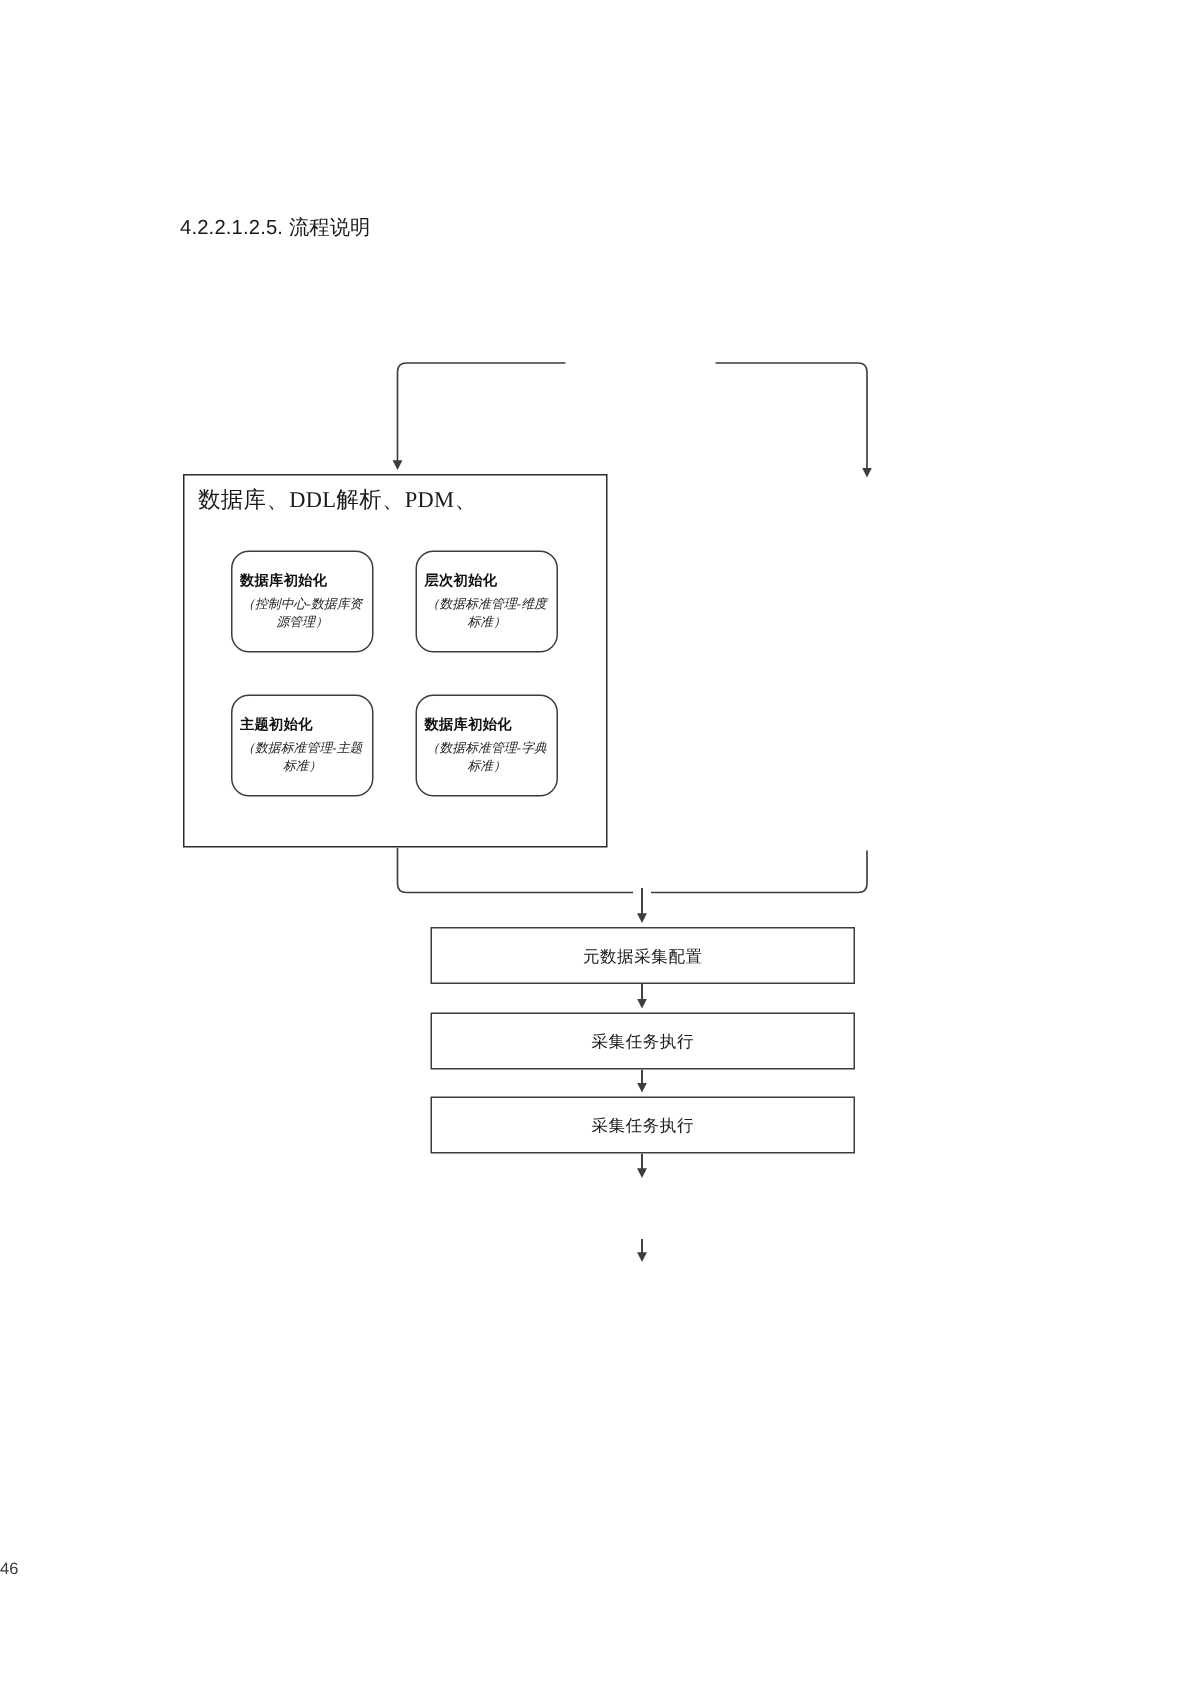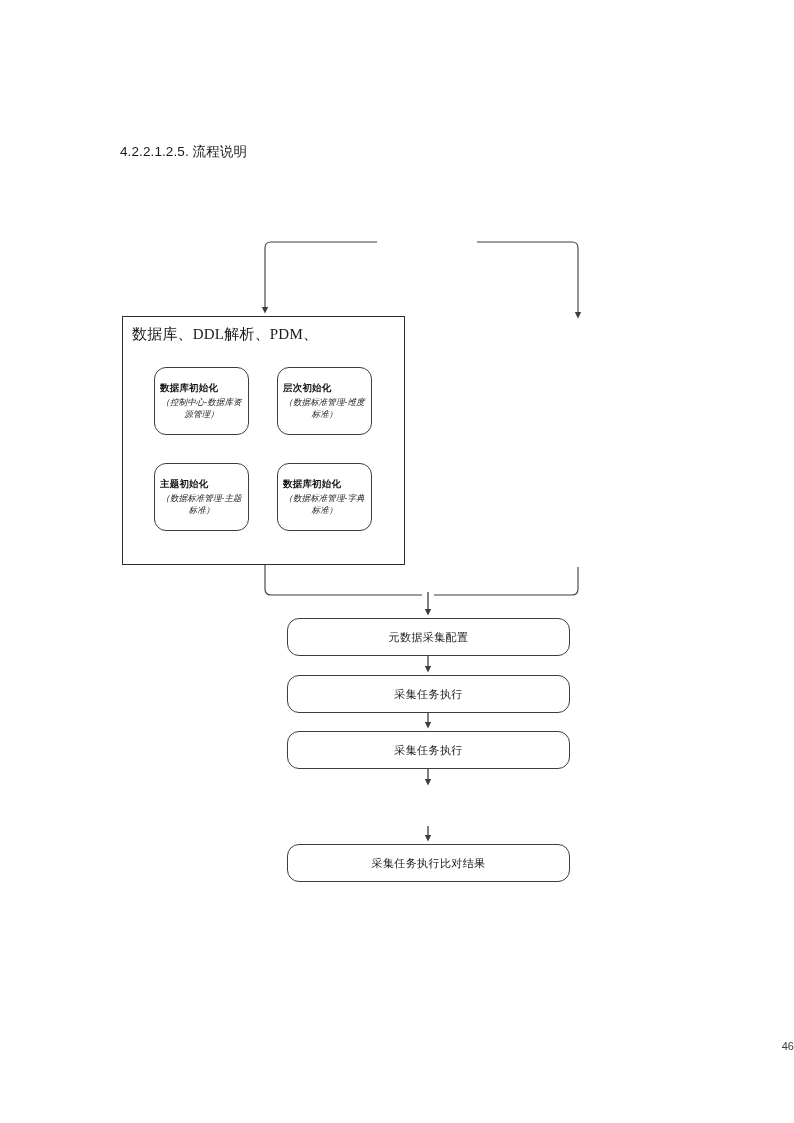--- a/index.html
+++ b/index.html
@@ -152,21 +152,21 @@
   .tb-srv  { left: 529px; top: 406px; width: 97px; height: 68px; }
 
   
   .step-box {
     position: absolute;
     left: 287px;
     width: 283px;
     height: 38px;
     box-sizing: border-box;
     border: 1.1px solid #3d3d3d;
-    border-radius: 12px;
+    border-radius: 0;
     background: #ffffff;
     display: flex;
     align-items: center;
     justify-content: center;
     font-family: "Liberation Serif", serif;
     font-size: 11px;
     color: #1a1a1a;
     letter-spacing: 0.4px;
   }
   .step-0 { top: 618px; }
@@ -174,21 +174,21 @@
   .step-2 { top: 731px; }
   .step-3 { top: 788px; }
   .step-4 { top: 844px; }
 
   
   .page-number {
     position: absolute;
     left: 0;
     top: 1040px;
     width: 794px;
-    text-align: right;
+    text-align: left;
     font-family: "Liberation Sans", sans-serif;
     font-size: 11px;
     color: #3a3a3a;
   }
 </style>
 </head>
 <body>
 
 <div class="page">
 
@@ -240,17 +240,16 @@
   <div class="task-box tb-r2c2">
     <div class="task-title">数据库初始化</div>
     <div class="task-sub">（数据标准管理-字典标准）</div>
   </div>
 
 
 
   <div class="step-box step-0">元数据采集配置</div>
   <div class="step-box step-1">采集任务执行</div>
   <div class="step-box step-2">采集任务执行</div>
-  <div class="step-box step-4">采集任务执行比对结果</div>
 
   <div class="page-number">46</div>
 
 </div>
 
 </body></html>

